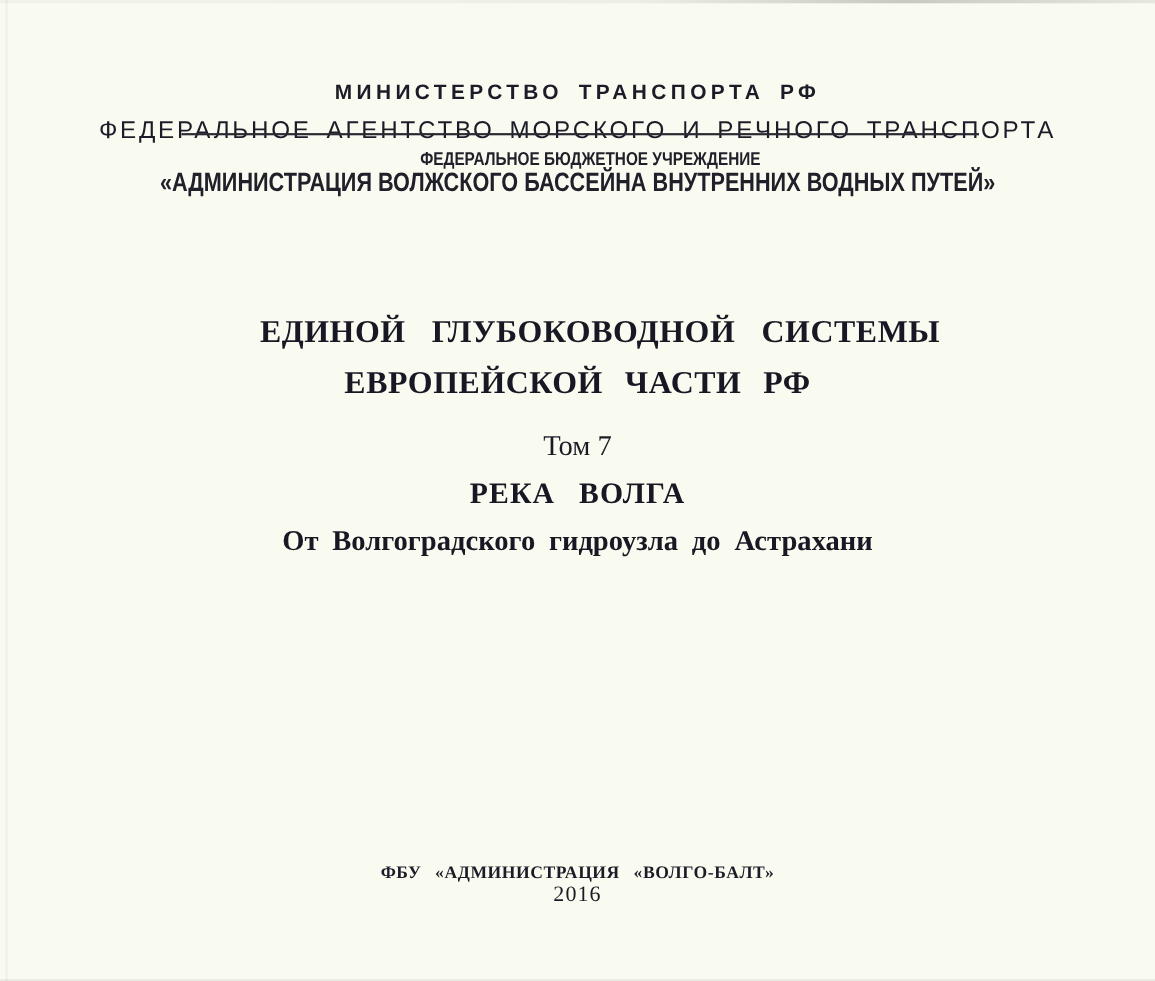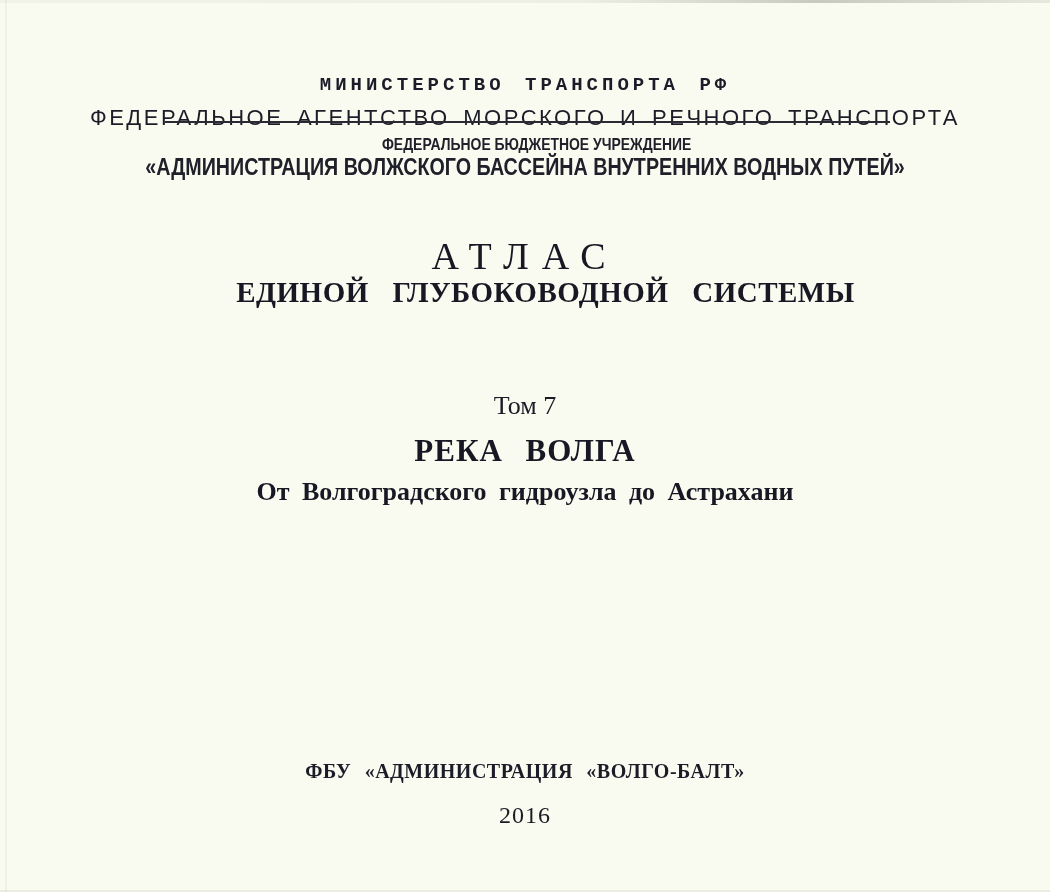--- a/index.html
+++ b/index.html
@@ -47,21 +47,21 @@
     position: absolute;
     left: 0;
     right: 0;
     text-align: center;
     white-space: nowrap;
   }
 
   
   .ministry {
     top: 74px;
-    font-family: Liberation Mono, monospace;
+    font-family: Liberation Sans, sans-serif;
     font-weight: bold;
     font-size: 19px;
     letter-spacing: 4px;
     word-spacing: 5px;
     color: #1c1c28;
   }
   .agency {
     top: 105px;
     font-family: "Liberation Sans", sans-serif;
     font-weight: normal;
@@ -102,61 +102,61 @@
     font-size: 38px;
     font-weight: 500;
     letter-spacing: 13px;
     color: #181824;
   }
   .title-sub {
     font-weight: bold;
     font-size: 29px;
     color: #181824;
   }
-  .title-line2 { top: 276px; word-spacing: 16px; letter-spacing: 0.5px; padding-left: 41px; }
+  .title-line2 { top: 286px; word-spacing: 16px; letter-spacing: 0.5px; padding-left: 41px; }
   .title-line3 { top: 332px; word-spacing: 12px; letter-spacing: 0.5px; }
   .volume {
     top: 391px;
     font-size: 26px;
     color: #1b1b26;
   }
   .river {
     top: 433px;
     font-weight: bold;
-    font-size: 31px;
+    font-size: 27px;
     word-spacing: 14px;
     letter-spacing: 1px;
     color: #181824;
   }
   .subtitle {
     top: 477px;
     font-weight: bold;
     font-size: 26px;
     word-spacing: 6px;
     color: #181824;
   }
 
   
   .watermark {
     top: 750px;
     font-weight: bold;
     font-size: 24px;
     letter-spacing: 2.5px;
   }
   .publisher {
-    top: 760px;
+    top: 785px;
     font-weight: bold;
-    font-size: 20px;
+    font-size: 16px;
     letter-spacing: 0.5px;
     word-spacing: 8px;
     color: #1c1c28;
   }
   .year {
     top: 802px;
-    font-size: 24px;
+    font-size: 20px;
     letter-spacing: 1px;
     color: #1b1b26;
   }
 </style>
 </head>
 <body>
 
 <div class="page" style="background: rgb(250, 251, 240); color: rgb(27, 27, 38);">
   <div class="edge-top"></div>
   <div class="edge-left"></div>
@@ -165,21 +165,21 @@
   <div class="line ministry">МИНИСТЕРСТВО ТРАНСПОРТА РФ</div>
   <div class="line agency">ФЕДЕРАЛЬНОЕ АГЕНТСТВО МОРСКОГО И РЕЧНОГО ТРАНСПОРТА</div>
   <div class="header-rule"></div>
   <div class="line institution">
     <span class="condensed">ФЕДЕРАЛЬНОЕ БЮДЖЕТНОЕ УЧРЕЖДЕНИЕ</span>
   </div>
   <div class="line administration">
     <span class="condensed">«АДМИНИСТРАЦИЯ ВОЛЖСКОГО БАССЕЙНА ВНУТРЕННИХ ВОДНЫХ ПУТЕЙ»</span>
   </div>
 
-  <div class="line title-main">АТЛАС</div>
   <div class="line title-sub title-line2">ЕДИНОЙ ГЛУБОКОВОДНОЙ СИСТЕМЫ</div>
+  <div class="line title-sub title-line3">ЕВРОПЕЙСКОЙ ЧАСТИ РФ</div>
   <div class="line volume">Том 7</div>
   <div class="line river">РЕКА ВОЛГА</div>
   <div class="line subtitle">От Волгоградского гидроузла до Астрахани</div>
 
   <div class="line publisher">ФБУ «АДМИНИСТРАЦИЯ «ВОЛГО-БАЛТ»</div>
   <div class="line year">2016</div>
 </div>
 
 </body></html>

